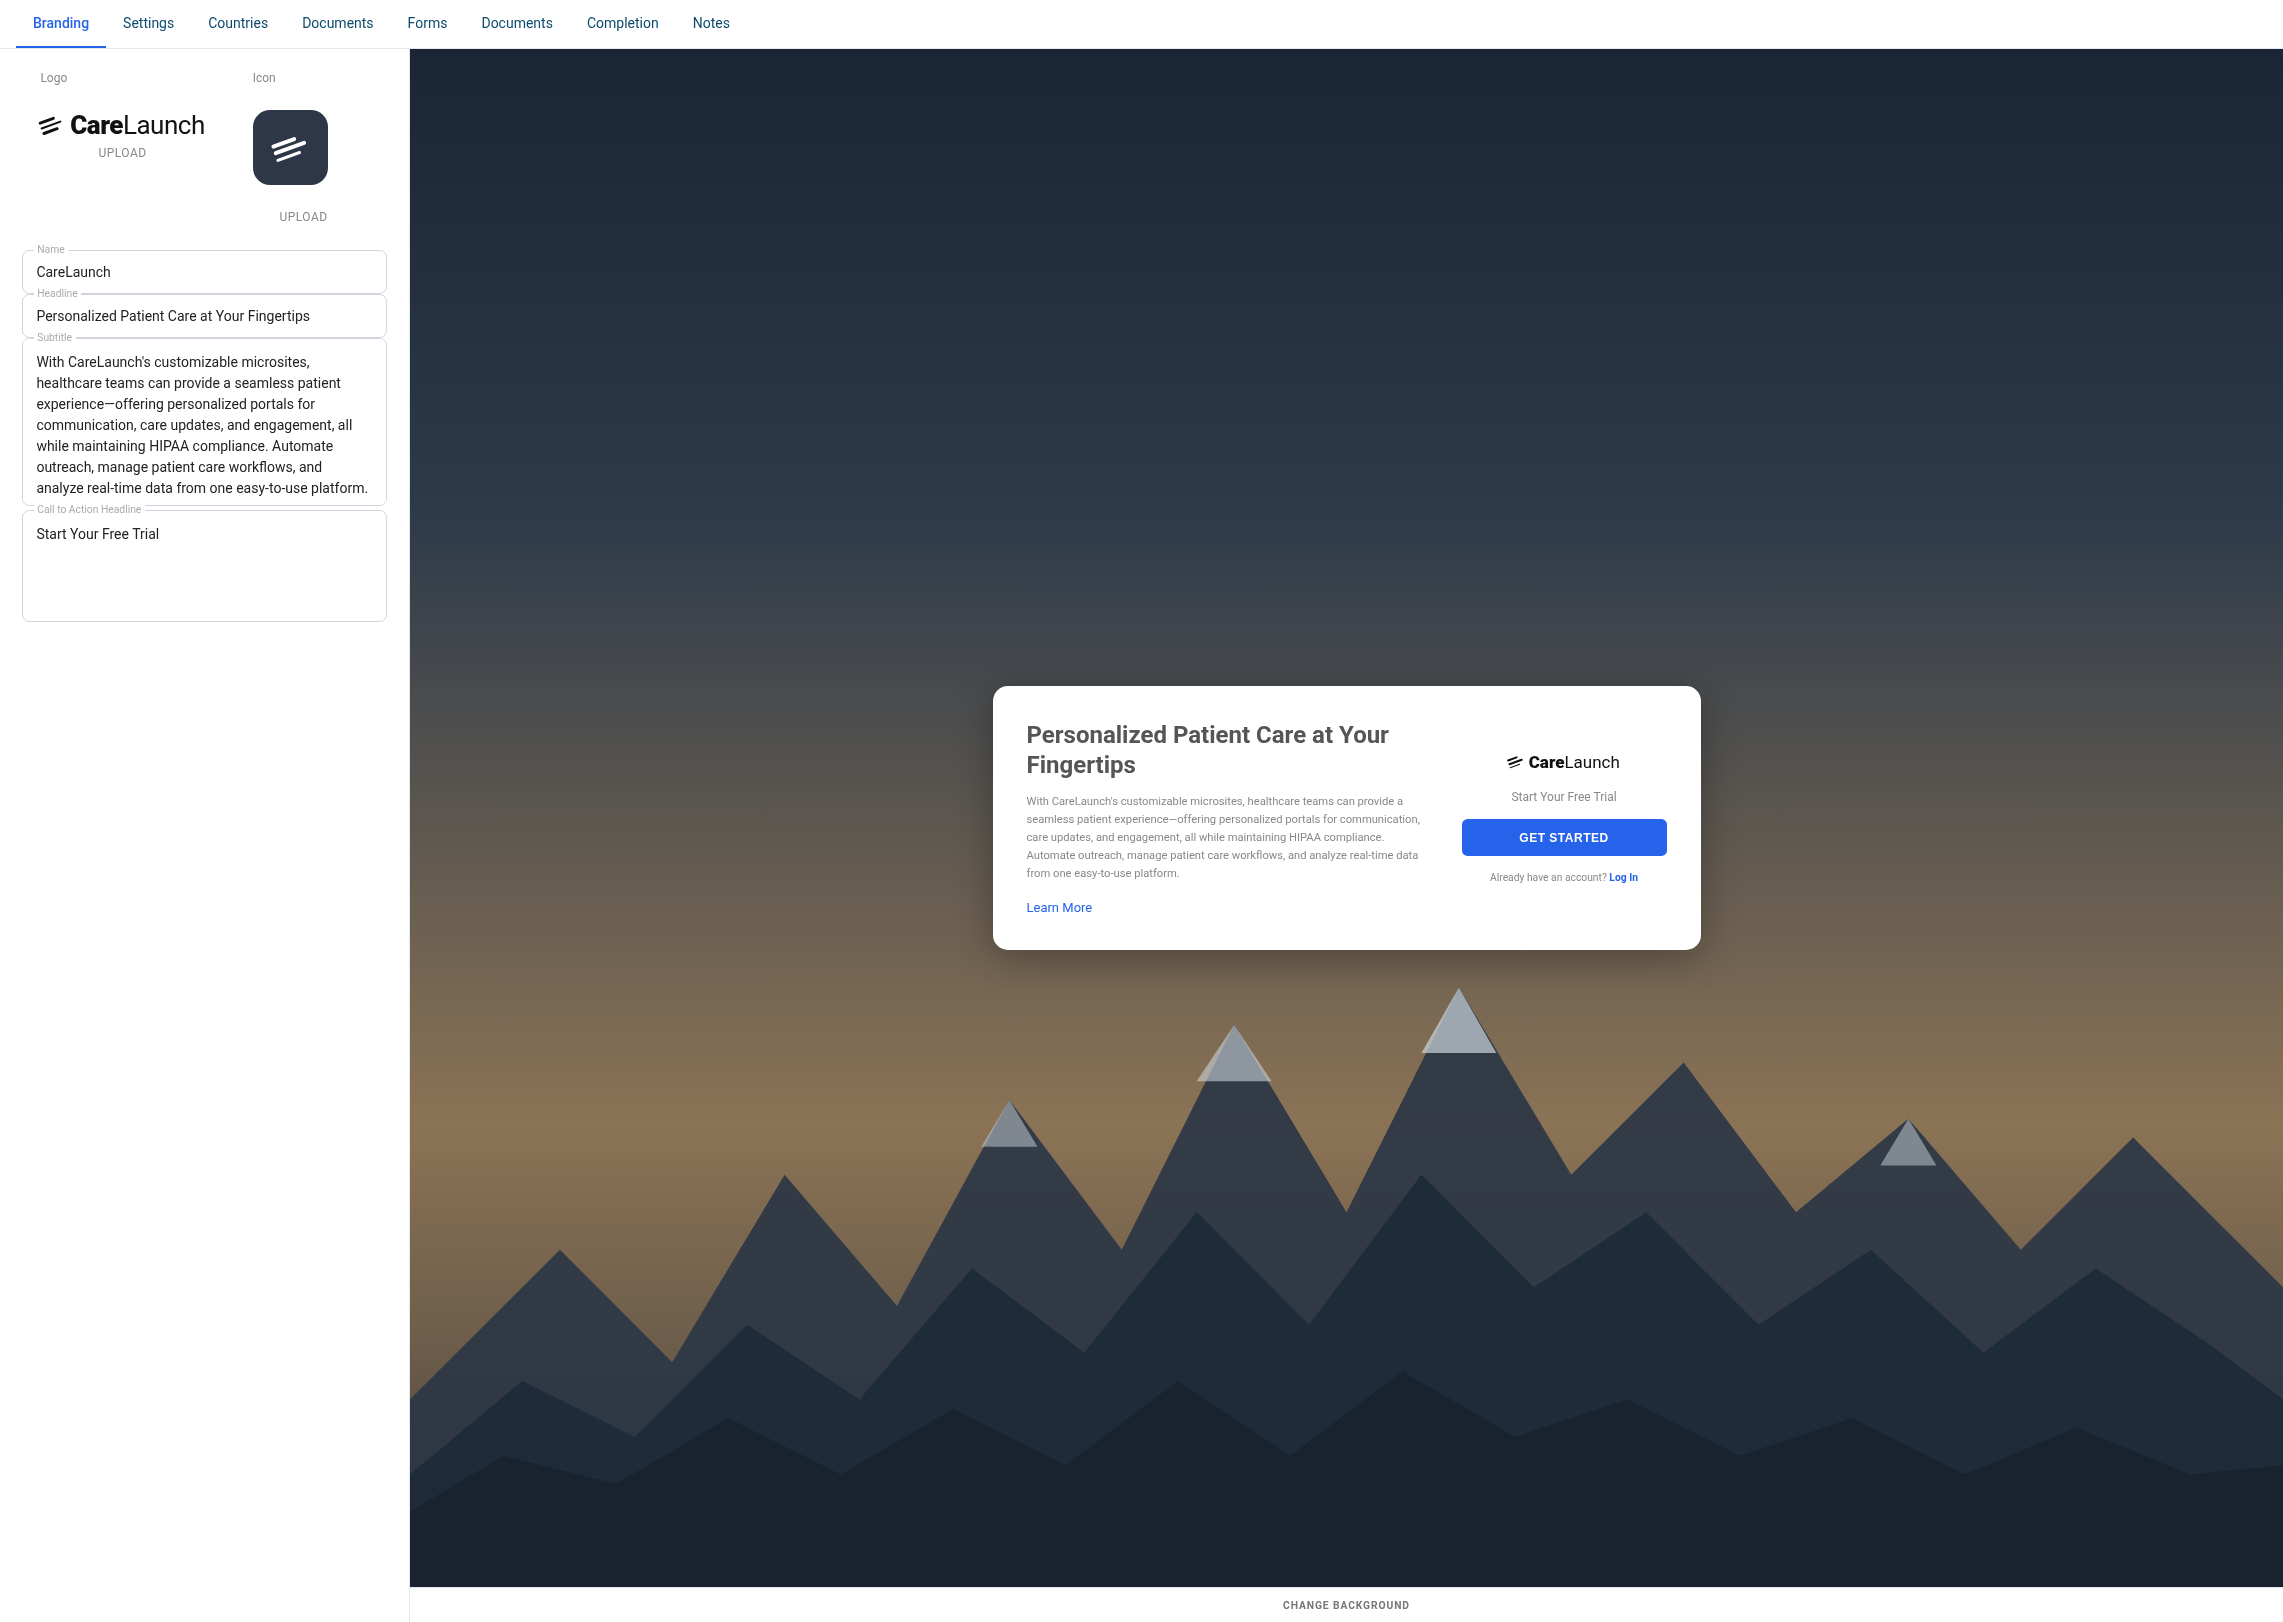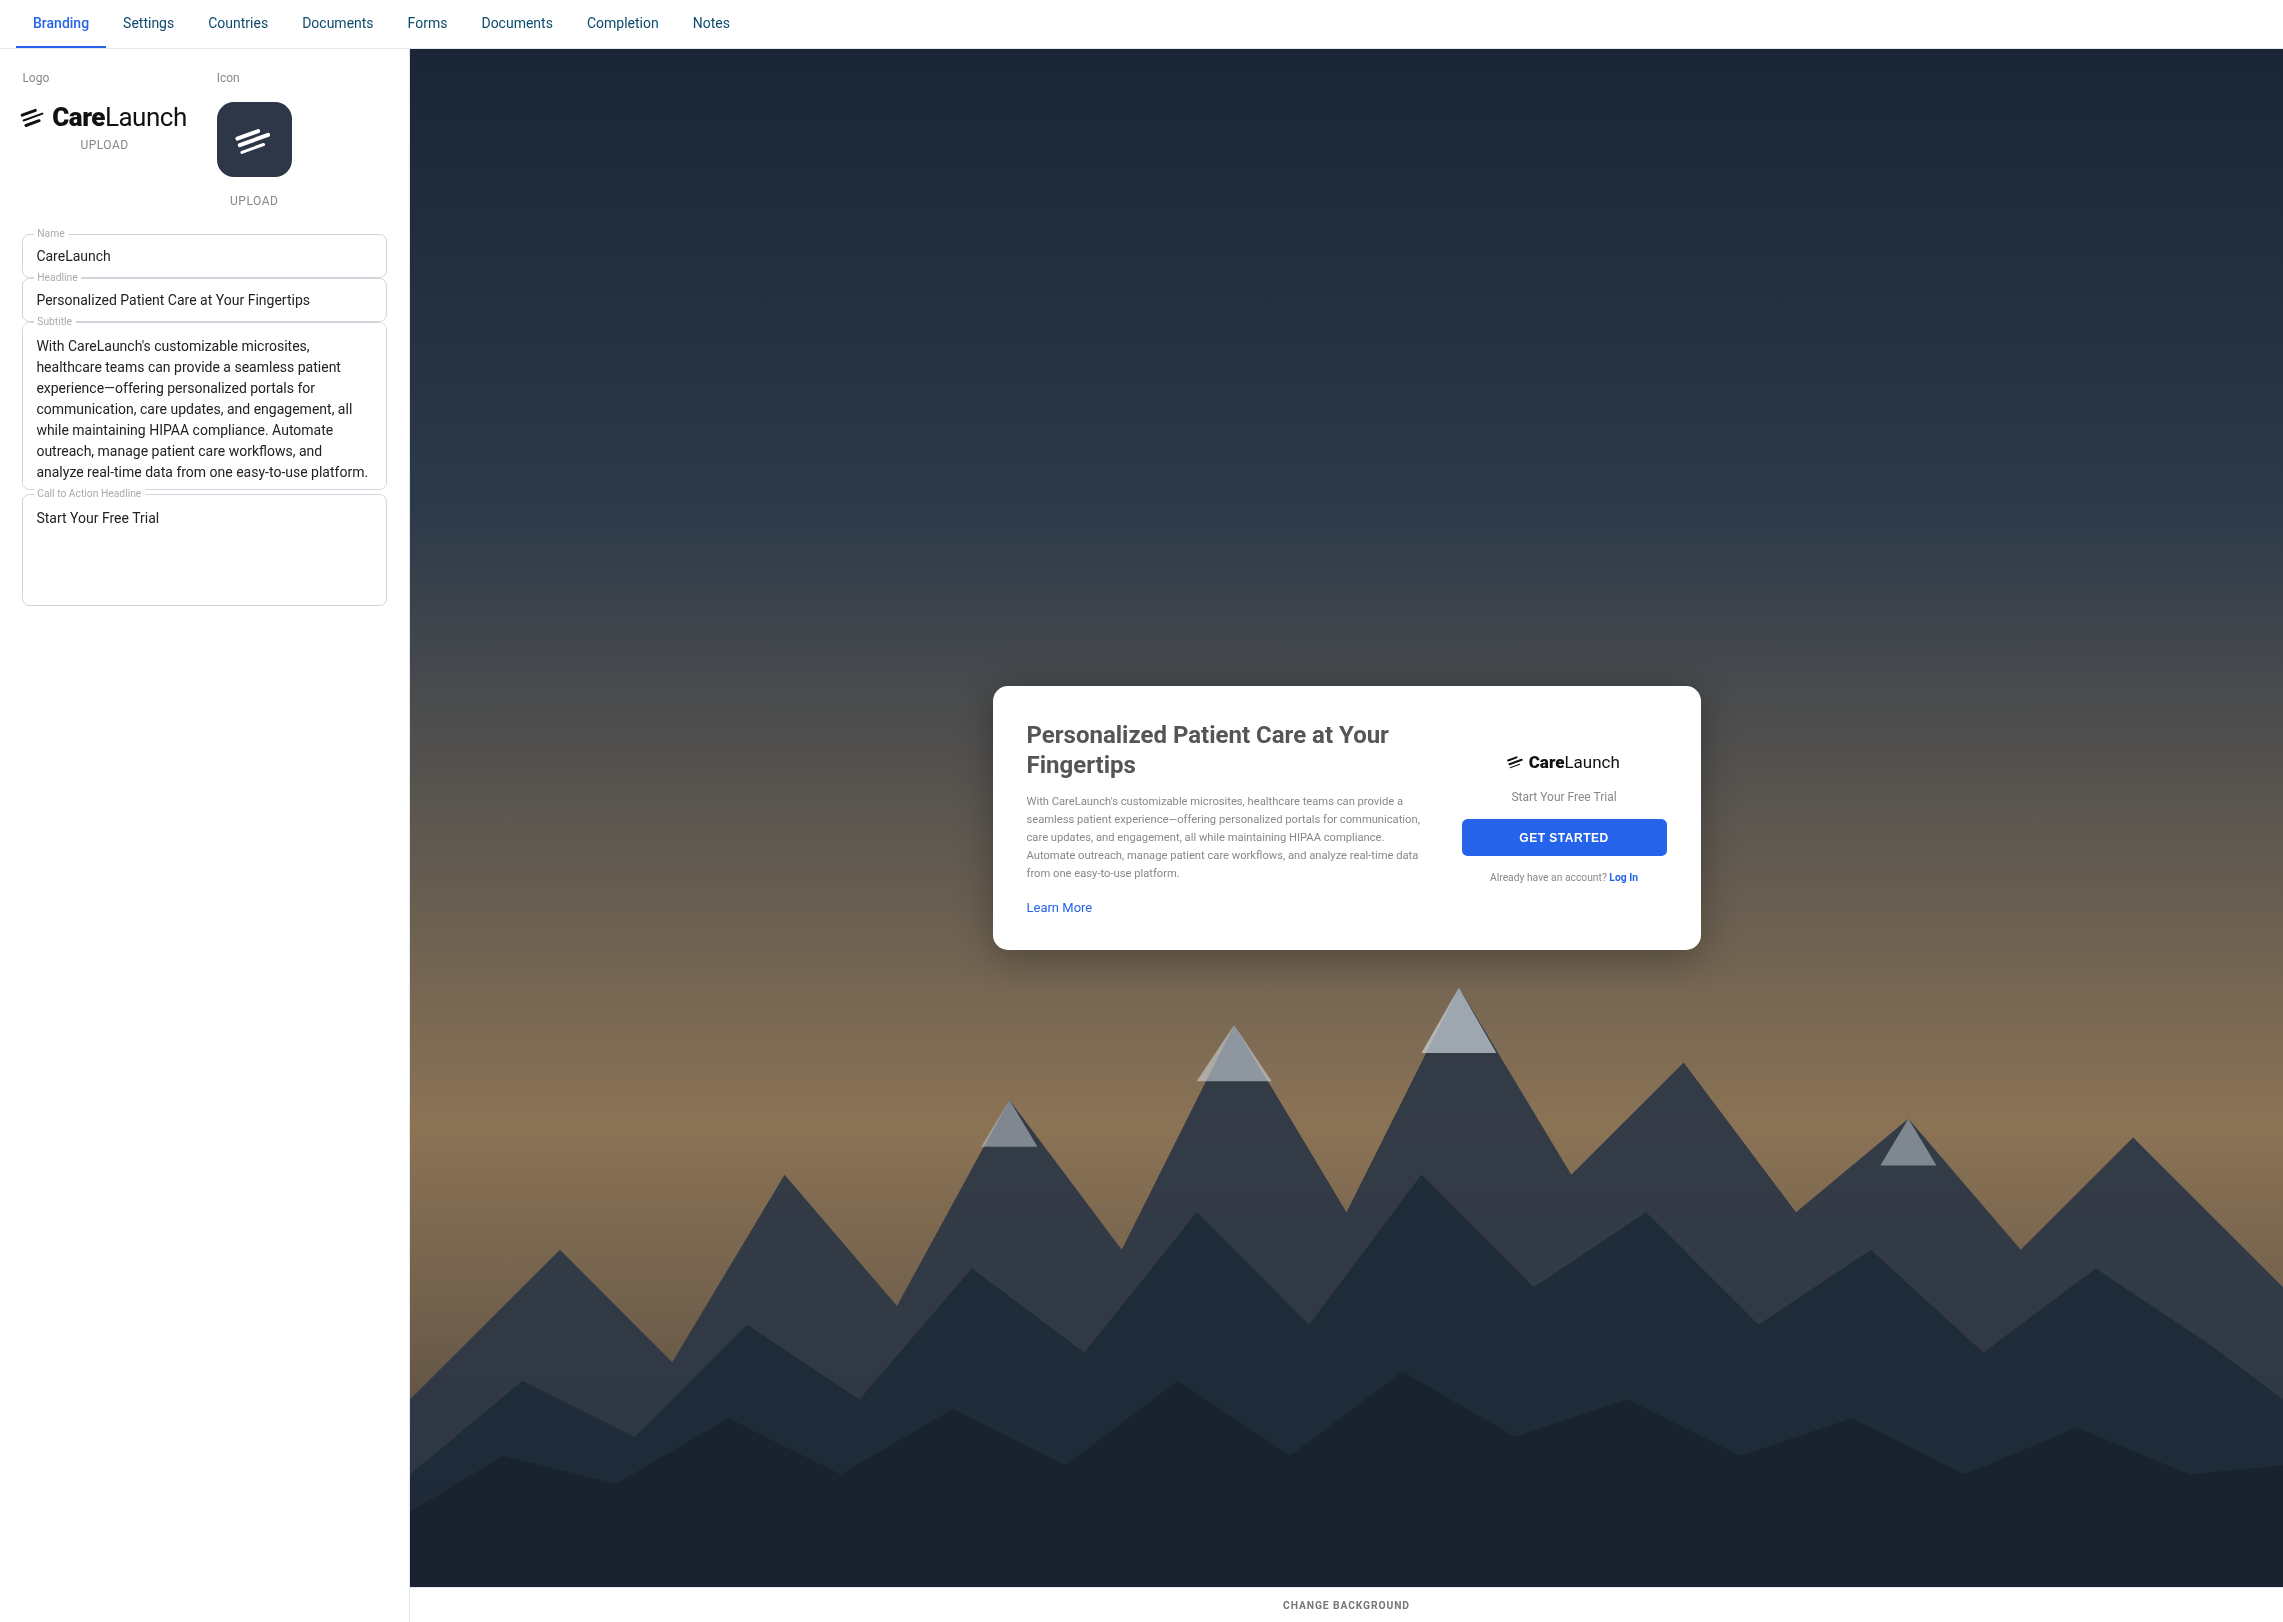--- a/index.html
+++ b/index.html
@@ -48,22 +48,23 @@
 
     
     .upload-row {
       display: flex;
       gap: 30px;
       margin-bottom: 26px;
     }
     .upload-col {
       display: flex;
       flex-direction: column;
-      align-items: center;
-      gap: 17px;
+      align-items: flex-end;
+      gap: 25px;
+      margin-left: 18px;
     }
     .upload-col-label {
       font-size: 12px;
       color: #888;
       align-self: flex-start;
     }
     .logo-area {
       display: flex;
       flex-direction: column;
       align-items: center;

